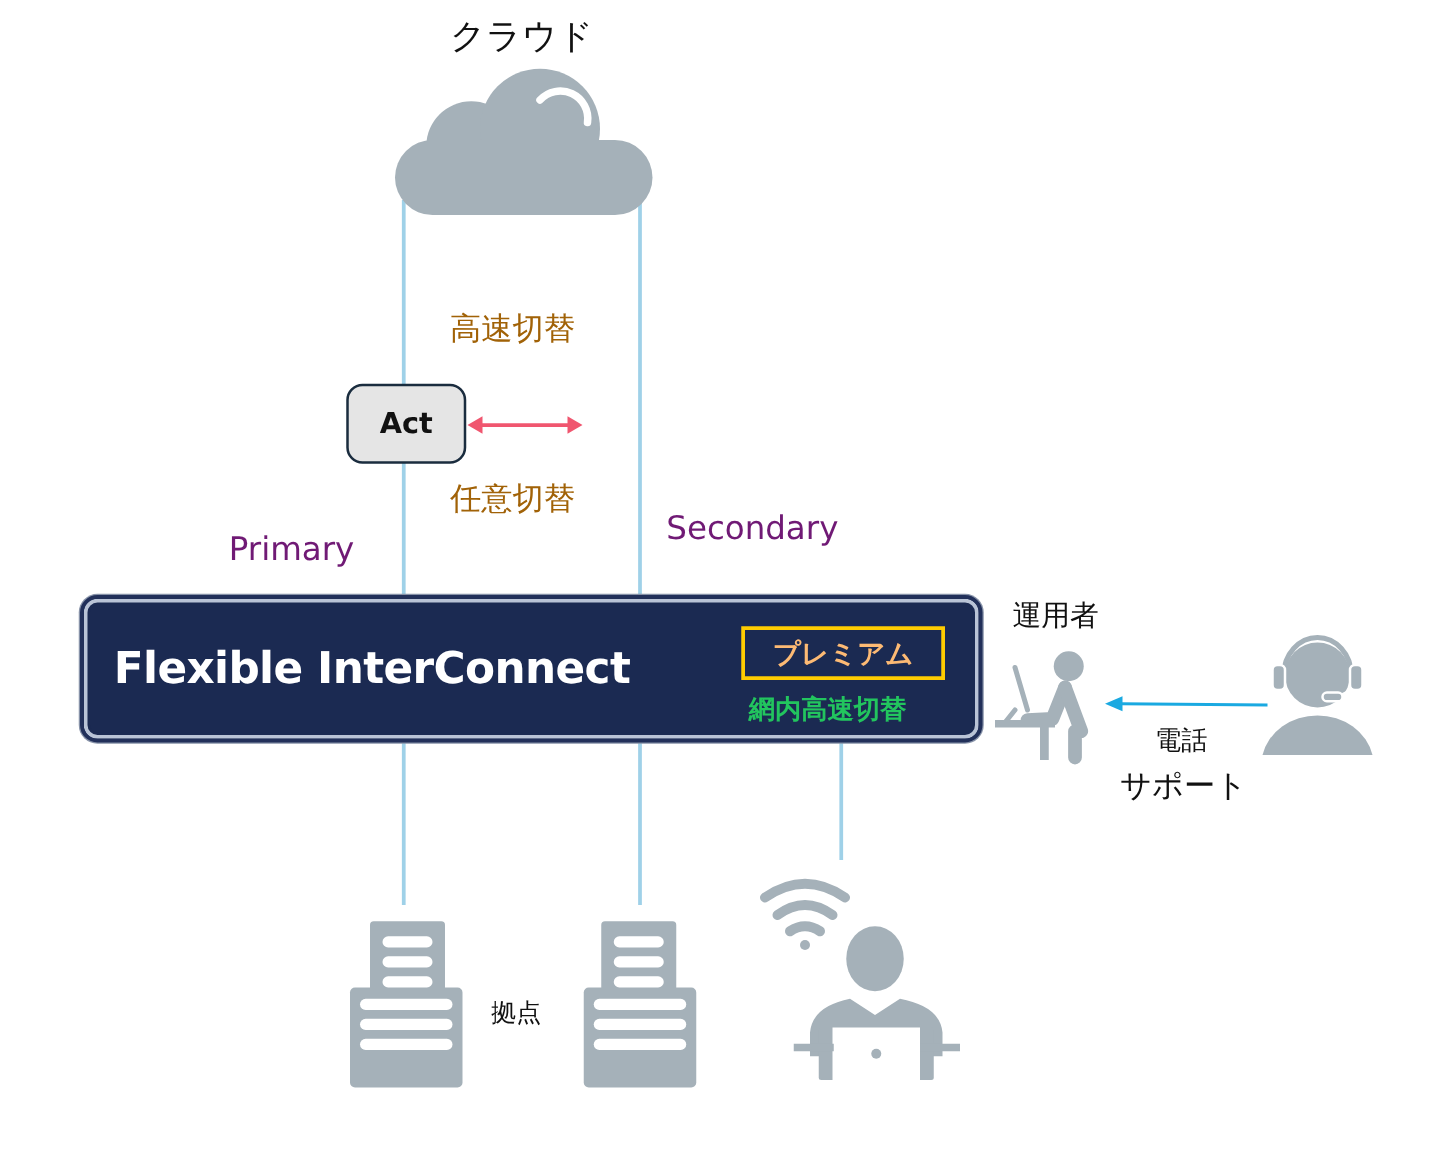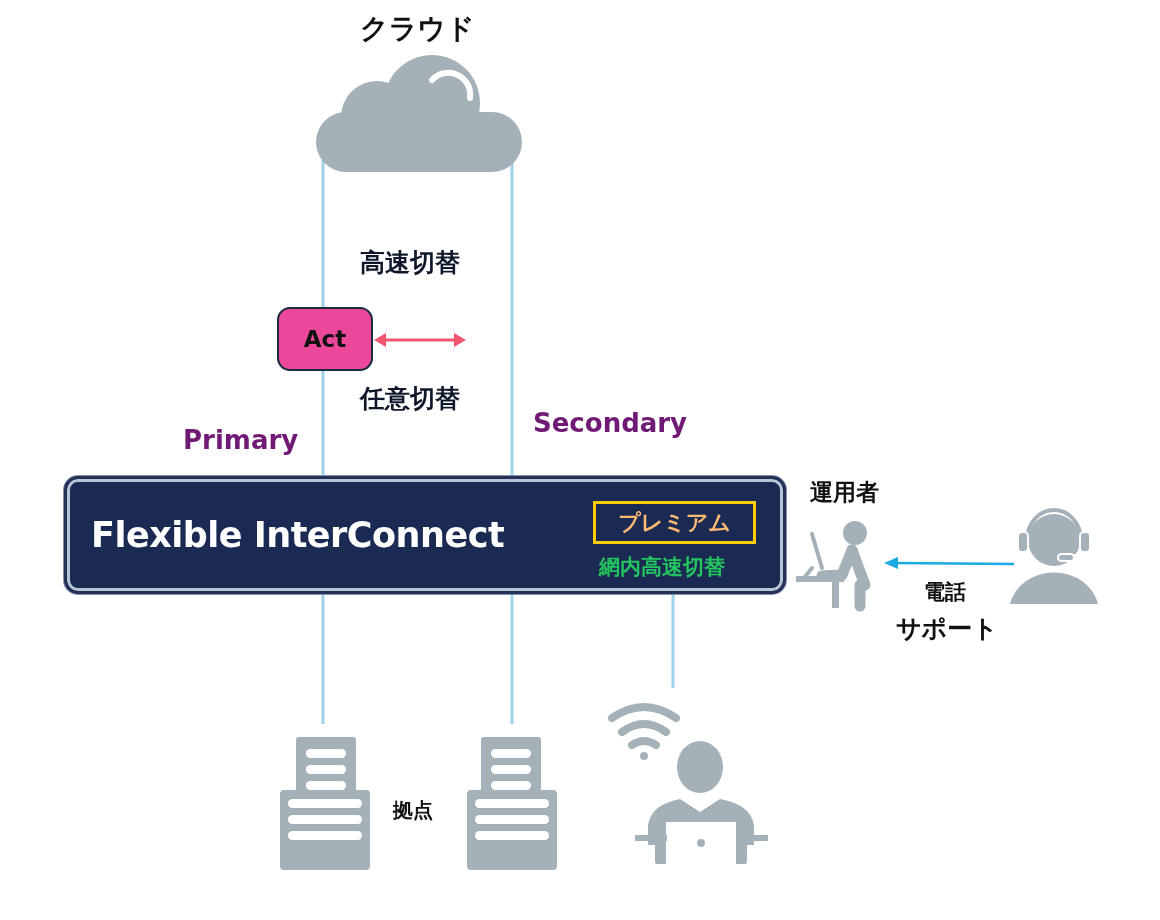--- a/index.html
+++ b/index.html
@@ -1,24 +1,24 @@
 <!DOCTYPE html>
 <html><head>
 <meta charset="utf-8">
 <style>
   html, body { margin: 0; padding: 0; background: #ffffff; }
   #stage { position: relative; width: 1160px; height: 920px; overflow: hidden; background: #fff;
            font-family: "DejaVu Sans", "Liberation Sans", sans-serif; }
   svg.layer { position: absolute; left: 0; top: 0; }
-  .txt { position: absolute; font-weight: bold; white-space: nowrap; }
+  .txt { position: absolute; font-weight: normal; white-space: nowrap; }
   .black { color: #111; }
-  .pink  { color: #0f172a; }
+  .pink  { color: #a16207; }
   .blue  { color: #701a75; }
   .node { position: absolute; width: 96px; height: 64px; border: 2.5px solid #1a2c3e; border-radius: 13px;
-          background: #ec4899; box-sizing: border-box; display: flex; align-items: center; justify-content: center;
+          background: #e5e5e5; box-sizing: border-box; display: flex; align-items: center; justify-content: center;
           font-weight: bold; font-size: 23px; color: #111; font-family: "DejaVu Sans", sans-serif; }
   .banner { position: absolute; left: 64px; top: 476px; width: 722px; height: 118px; box-sizing: border-box;
             background: #1b2a52; border-radius: 14px; border: 3px solid #22305a;
             box-shadow: inset 0 0 0 3px #b9c3d6, inset 0 0 0 5px #1b2a52, 0 0 0 1px #8792a8; }
   .banner-title { position: absolute; left: 24px; top: 36px; color: #ffffff; font-size: 35px; font-weight: bold;
                   font-family: "DejaVu Sans", sans-serif; letter-spacing: -0.5px; }
   .premium { position: absolute; left: 526px; top: 22px; width: 163px; height: 43px; box-sizing: border-box;
              border: 3px solid #ffcc00; display: flex; align-items: center; justify-content: center;
              color: #fdba74; font-size: 22px; font-weight: bold; }
   .premium-sub { position: absolute; left: 532px; top: 74px; color: #22c55e; font-size: 21px; font-weight: bold; }

